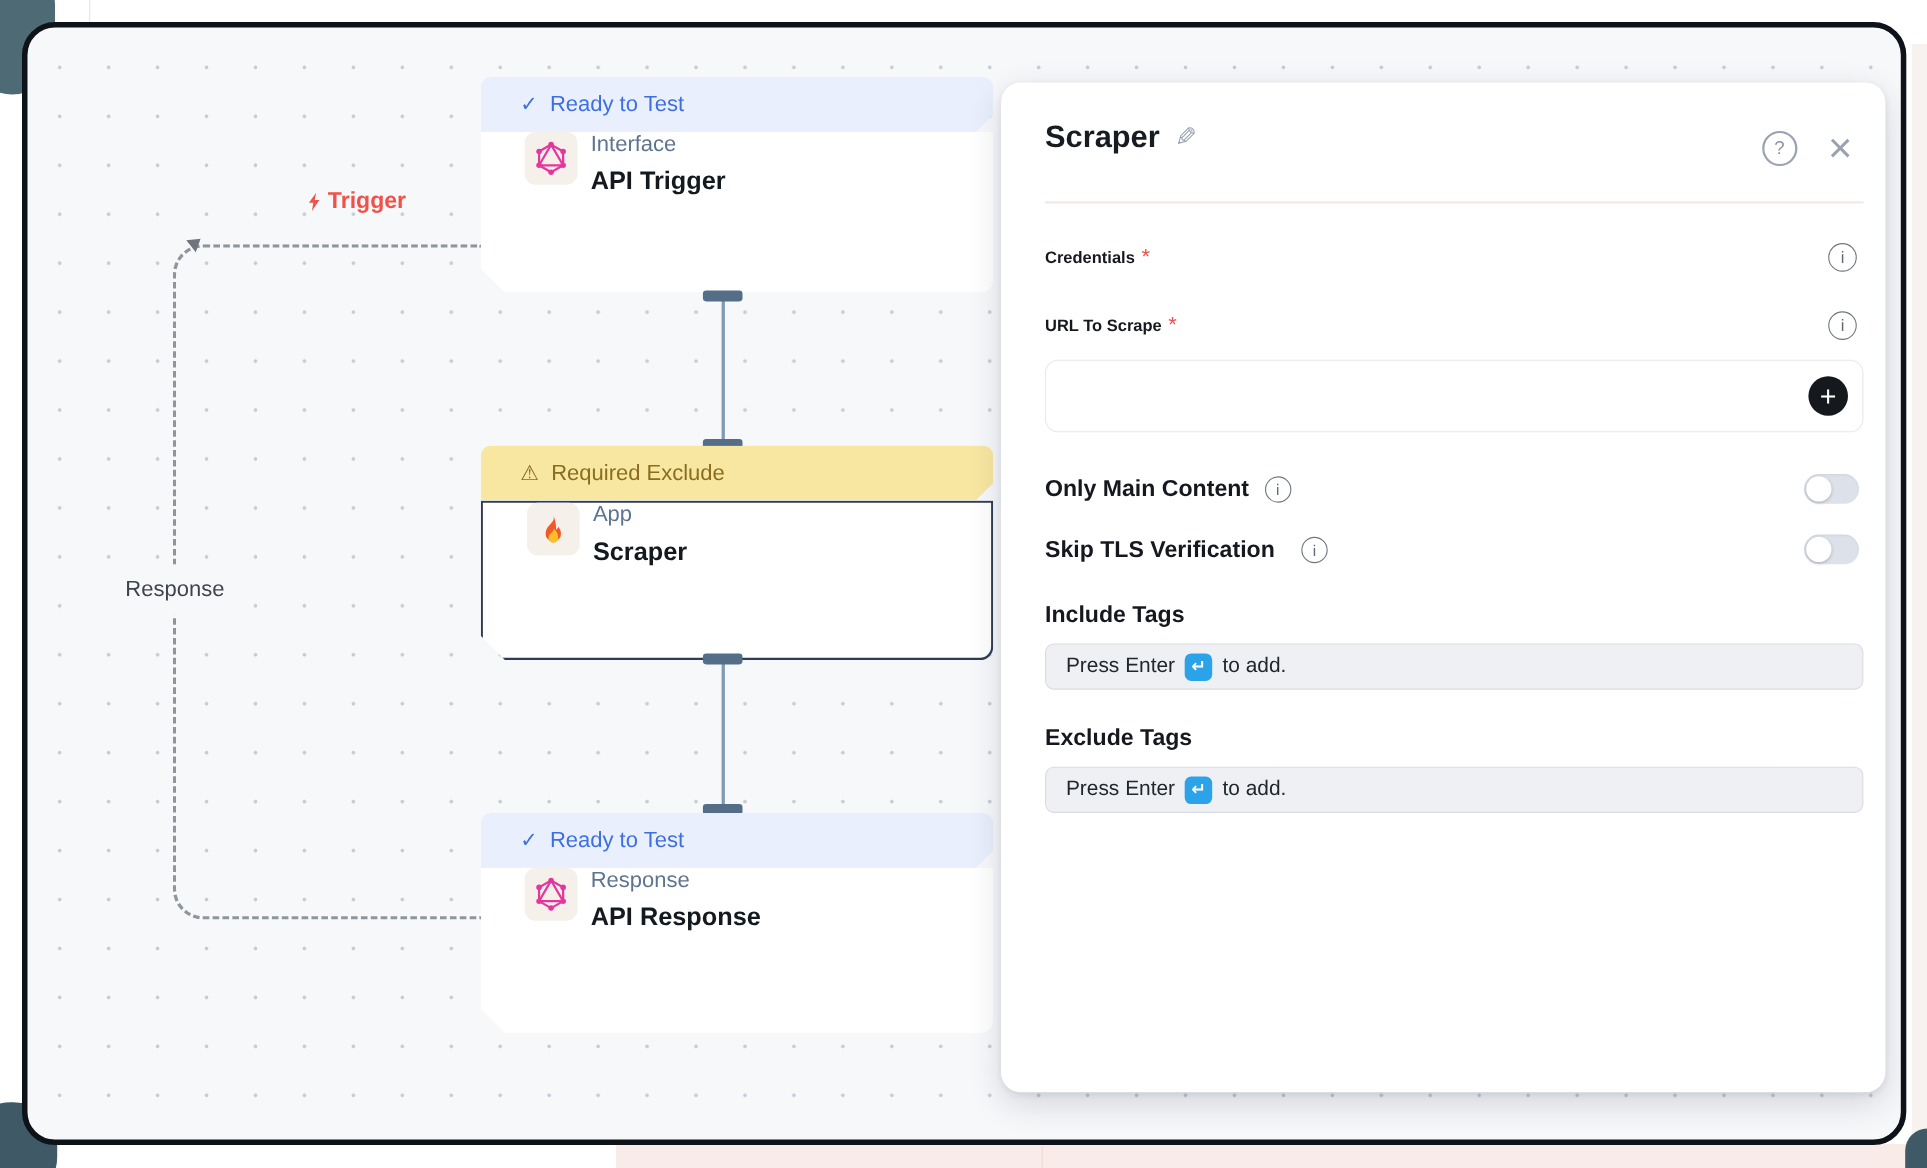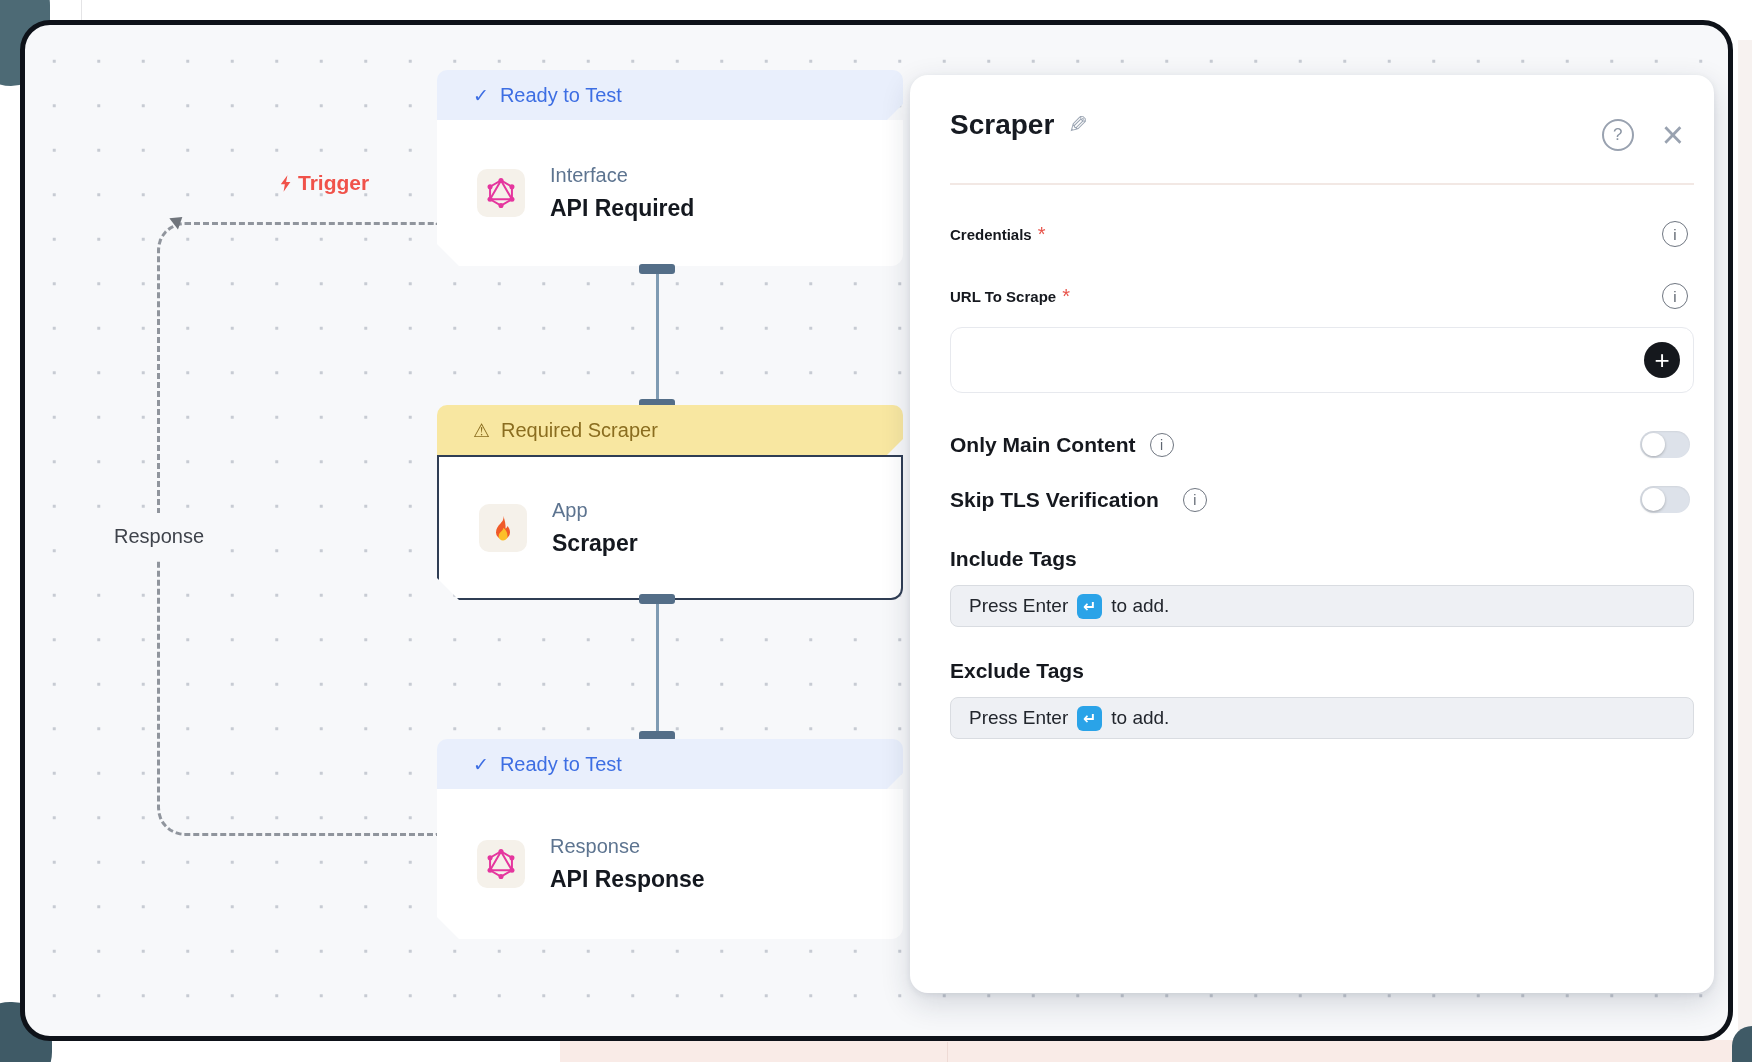--- a/index.html
+++ b/index.html
@@ -55,21 +55,21 @@
     border-top-left-radius:10px; border-top-right-radius:10px;
     clip-path:polygon(0 0,100% 0,100% calc(100% - 16px),calc(100% - 16px) 100%,0 100%);
     font-size:20px; font-weight:500;
   }
   .badge-ready { background:#e9effc; color:#3d6ee3; }
   .badge-warning { background:#f8e7a1; color:#8a6d1f; }
   .badge-glyph { font-size:19px; }
   .node-card {
     background:#ffffff; border-bottom-left-radius:12px; border-bottom-right-radius:12px;
     clip-path:polygon(0 0,100% 0,100% 100%,22px 100%,0 calc(100% - 22px));
-    display:flex; align-items:center; padding-left:40px; gap:25px;
+    display:flex; padding-left:40px; gap:12px;
   }
   .node-card.selected { border:2px solid #2f3d54; }
   .node-icon { width:48px; height:48px; border-radius:10px; background:#f5f1ea;
     display:flex; align-items:center; justify-content:center; flex:0 0 auto; }
   .node-cat { font-size:20px; color:#5d7490; margin-bottom:8px; }
   .node-title { font-size:23px; font-weight:600; color:#14181f; }
 
   
   .connector { position:absolute; left:612px; width:40px; }
   .connector .line { position:absolute; left:18.5px; top:0; bottom:0; width:3px; background:#7f9bb3; }
@@ -180,35 +180,35 @@
                 <circle cx="20.2" cy="7.3" r="1.9"></circle>
                 <circle cx="20.2" cy="16.7" r="1.9"></circle>
               <circle cx="12" cy="21.4" r="1.9"></circle>
                 <circle cx="3.8" cy="16.7" r="1.9"></circle>
                 <circle cx="3.8" cy="7.3" r="1.9"></circle>
             </g>
           </svg>
         </div>
         <div>
           <div class="node-cat">Interface</div>
-          <div class="node-title">API Required</div>
+          <div class="node-title">API Trigger</div>
         </div>
       </div>
     </div>
 
     <div class="connector" style="top:241px; height:141px;">
       <div class="line"></div>
       <div class="bar top"></div>
       <div class="bar bottom"></div>
     </div>
 
     <div class="node" style="top:380px;">
       <div class="node-badge badge-warning">
         <span class="badge-glyph">⚠</span>
-        <span>Required Scraper</span>
+        <span>Required Exclude</span>
       </div>
       <div class="node-card selected" style="height:145px;">
         <div class="node-icon">
           <svg width="30" height="30" viewBox="0 0 24 24">
             <path fill="#f05a28" d="M12 1.8c1.1 3.2-.4 4.9-2 6.5-1.9 1.9-3.6 4-3.6 7.2a5.6 5.6 0 0 0 11.2 0c0-2.1-.8-3.7-1.9-5.2-.4 1-.9 1.7-1.7 2.1.3-2.7-.5-6.9-2-10.6z"></path>
             <path fill="#fcbf29" d="M12 22a3.5 3.5 0 0 1-3.5-3.5c0-1.8 1.2-2.9 2.2-3.9.8-.8 1.5-1.7 1.7-2.9 1.6 1.5 3.1 3.5 3.1 5.8A3.5 3.5 0 0 1 12 22z"></path>
           </svg>
         </div>
         <div>
           <div class="node-cat">App</div>

